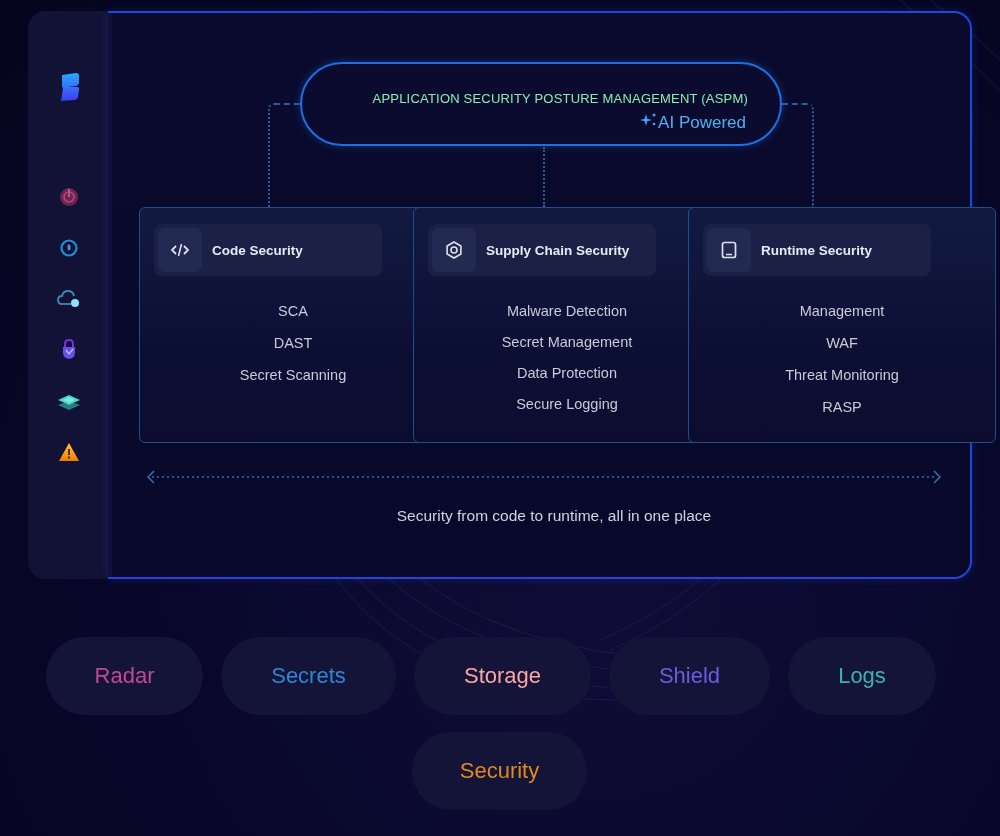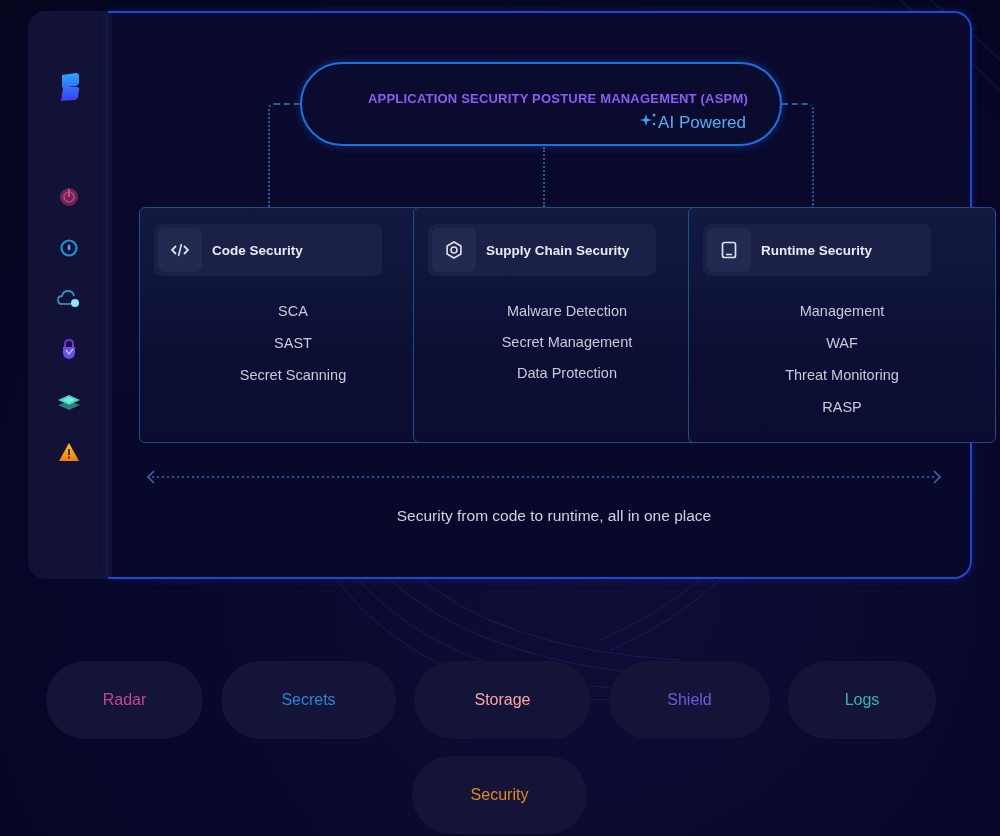--- a/index.html
+++ b/index.html
@@ -32,21 +32,21 @@
   .side-icon { position: absolute; left: 29px; width: 24px; height: 24px; display: flex; align-items: center; justify-content: center; }
 
   .aspm {
     position: absolute; left: 300px; top: 62px; width: 482px; height: 84px;
     border: 2px solid #1e6fe0; border-radius: 42px;
     background: #0b0b30;
     box-shadow: 0 0 8px rgba(30,120,240,0.35);
   }
   .aspm-title {
     position: absolute; right: 32px; top: 27px;
-    font-size: 13px; font-weight: bold; letter-spacing: 0.2px; color: #8b5cf6;
+    font-size: 13px; font-weight: normal; letter-spacing: 0.2px; color: #86efac;
     white-space: nowrap;
   }
   .aspm-ai {
     position: absolute; right: 34px; top: 48px;
     display: flex; align-items: center; 
     font-size: 17px; color: #4fb0f0;
   }
 
   .card {
     position: absolute; top: 207px; width: 308px; height: 236px;
@@ -75,21 +75,21 @@
   .tagline {
     position: absolute; left: 0; width: 1000px; top: 507px; text-align: center;
     font-size: 15.5px; color: #d0d3df; margin-left: 23px;
   }
   .tagline span { margin-left: 62px; }
 
   .pill {
     position: absolute; height: 78px; border-radius: 39px;
     background: #141338;
     display: flex; align-items: center; justify-content: center;
-    font-size: 16px; cursor: pointer; margin-top: 24px;
+    font-size: 22px; cursor: pointer;
   }
 </style>
 </head>
 <body>
 
 <svg class="arcs" viewBox="0 0 1000 836">
   <g fill="none" stroke="#2a2560" stroke-width="1" opacity="0.55">
     <path d="M330 570 Q420 700 620 700"></path>
     <path d="M350 570 Q440 680 640 690"></path>
     <path d="M380 570 Q470 660 660 675"></path>
@@ -190,39 +190,40 @@
       <svg width="18" height="14" viewBox="0 0 18 14">
           <path d="M5 3 L1 7 L5 11" fill="none" stroke="#dfe2ee" stroke-width="1.8"></path>
           <path d="M13 3 L17 7 L13 11" fill="none" stroke="#dfe2ee" stroke-width="1.8"></path>
           <path d="M10.5 1 L7.5 13" stroke="#dfe2ee" stroke-width="1.6"></path>
         </svg>
     </div>
     <div class="card-head-label">Code Security</div>
   </div>
   <div class="card-items">
     <div class="card-item">SCA</div>
-    <div class="card-item">SAST</div>
+    <div class="card-item">DAST</div>
     <div class="card-item">Secret Scanning</div>
   </div>
 </div>
 
 <div class="card" style="left:413px;padding-left:48px;">
   <div class="card-head">
     <div class="card-head-icon">
       <svg width="18" height="18" viewBox="0 0 18 18">
           <path d="M9 1 L15.9 5 L15.9 13 L9 17 L2.1 13 L2.1 5 Z" fill="none" stroke="#dfe2ee" stroke-width="1.6"></path>
           <circle cx="9" cy="9" r="3" fill="none" stroke="#dfe2ee" stroke-width="1.6"></circle>
         </svg>
     </div>
     <div class="card-head-label">Supply Chain Security</div>
   </div>
   <div class="card-items tight">
     <div class="card-item">Malware Detection</div>
     <div class="card-item">Secret Management</div>
     <div class="card-item">Data Protection</div>
+    <div class="card-item">Secure Logging</div>
   </div>
 </div>
 
 <div class="card" style="left:688px;">
   <div class="card-head">
     <div class="card-head-icon">
       <svg width="16" height="18" viewBox="0 0 16 18">
           <rect x="1.5" y="1.5" width="13" height="15" rx="2" fill="none" stroke="#dfe2ee" stroke-width="1.7"></rect>
           <path d="M5 13.5 L11 13.5" stroke="#dfe2ee" stroke-width="1.5"></path>
         </svg>

